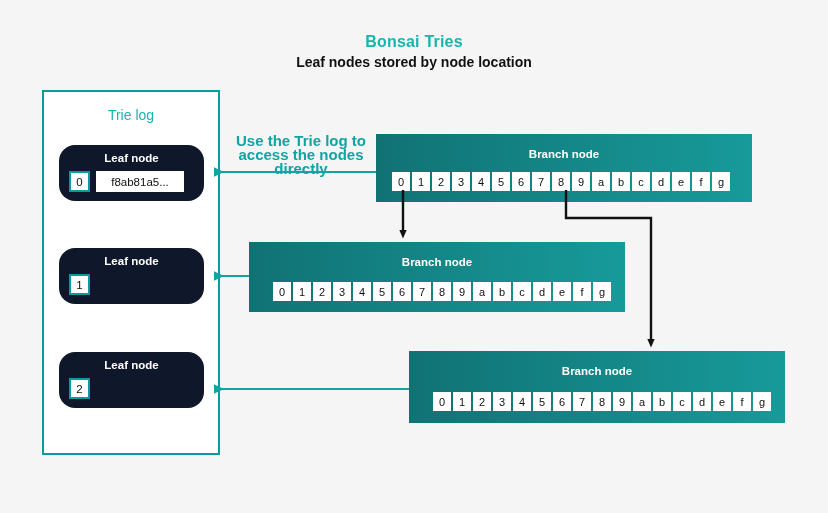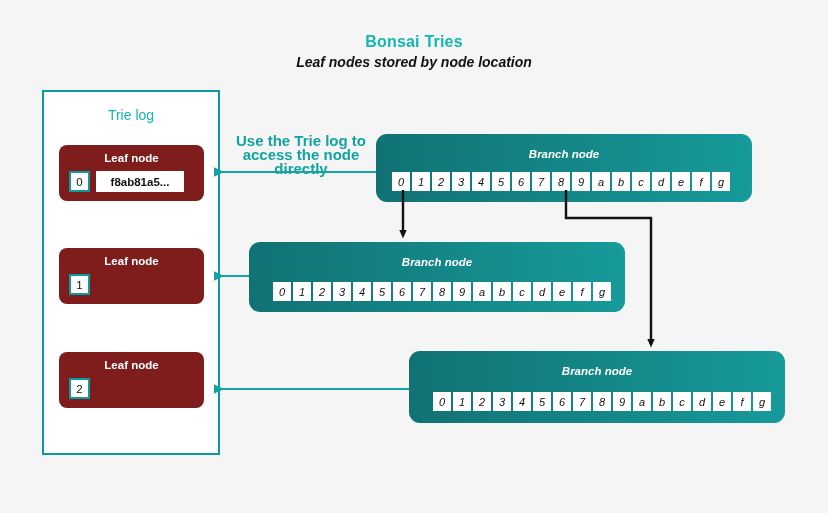--- a/index.html
+++ b/index.html
@@ -11,62 +11,61 @@
   }
   #stage{position:relative;width:828px;height:513px;}
 
   
   .title{
     position:absolute;left:0;top:33px;width:828px;text-align:center;
     font-size:16px;font-weight:bold;color:#15b5b0;letter-spacing:.2px;
   }
   .subtitle{
     position:absolute;left:0;top:54px;width:828px;text-align:center;
-    font-size:14px;font-weight:bold;color:#111;font-style:italic;
+    font-size:14px;font-weight:bold;color:#111;
   }
 
   
   .trielog{
     position:absolute;left:42px;top:90px;width:178px;height:365px;
     background:#ffffff;border:2px solid #0b9a9e;box-sizing:border-box;
   }
   .trielog-title{
     position:absolute;left:0;top:15px;width:100%;text-align:center;
     font-size:14px;font-weight:normal;color:#15b5b0;
   }
 
   
   .leaf{
     position:absolute;left:59px;width:145px;height:56px;
-    background:#7f1d1d;border-radius:8px;
+    background:#0f172a;border-radius:16px;
   }
   .leaf-title{
     position:absolute;left:0;top:7px;width:100%;text-align:center;
     font-size:11.5px;font-weight:bold;color:#ffffff;
   }
   .leaf-row{
     position:absolute;left:10px;top:26px;display:flex;align-items:center;gap:6px;
   }
   .leaf-idx{
     width:21px;height:21px;background:#ffffff;border:2px solid #0b9a9e;
     box-sizing:border-box;display:flex;align-items:center;justify-content:center;
     font-size:11.5px;color:#111;font-weight:normal;
   }
   .leaf-hash{
     width:88px;height:21px;background:#ffffff;box-sizing:border-box;
     display:flex;align-items:center;justify-content:center;
-    font-size:11.5px;color:#111;font-weight:bold;
+    font-size:11.5px;color:#111;
   }
 
   
   .branch{
     position:absolute;
     background:linear-gradient(90deg,#117274 0%,#179a9a 100%);
-    border-radius:11px;
-    font-style:italic;
+    border-radius:0;
   }
   .branch-title{
     position:absolute;left:0;top:14px;width:100%;text-align:center;
     font-size:11.5px;font-weight:bold;color:#ffffff;
   }
   .cells{
     position:absolute;display:flex;gap:2px;
   }
   .cell{
     width:18px;height:19px;background:#ffffff;
@@ -112,21 +111,21 @@
 
   <div class="leaf" style="top:352px;">
     <div class="leaf-title">Leaf node</div>
     <div class="leaf-row">
       <div class="leaf-idx">2</div>
     </div>
   </div>
 
   <div class="anno">
     <span>Use the Trie log to</span><br>
-    <span>access the node directly</span>
+    <span>access the nodes directly</span>
   </div>
 
   <div class="branch" style="left:376px;top:134px;width:376px;height:68px;">
     <div class="branch-title">Branch node</div>
     <div class="cells" style="left:16px;top:38px;">
         <div class="cell">0</div>
         <div class="cell">1</div>
         <div class="cell">2</div>
         <div class="cell">3</div>
         <div class="cell">4</div>

